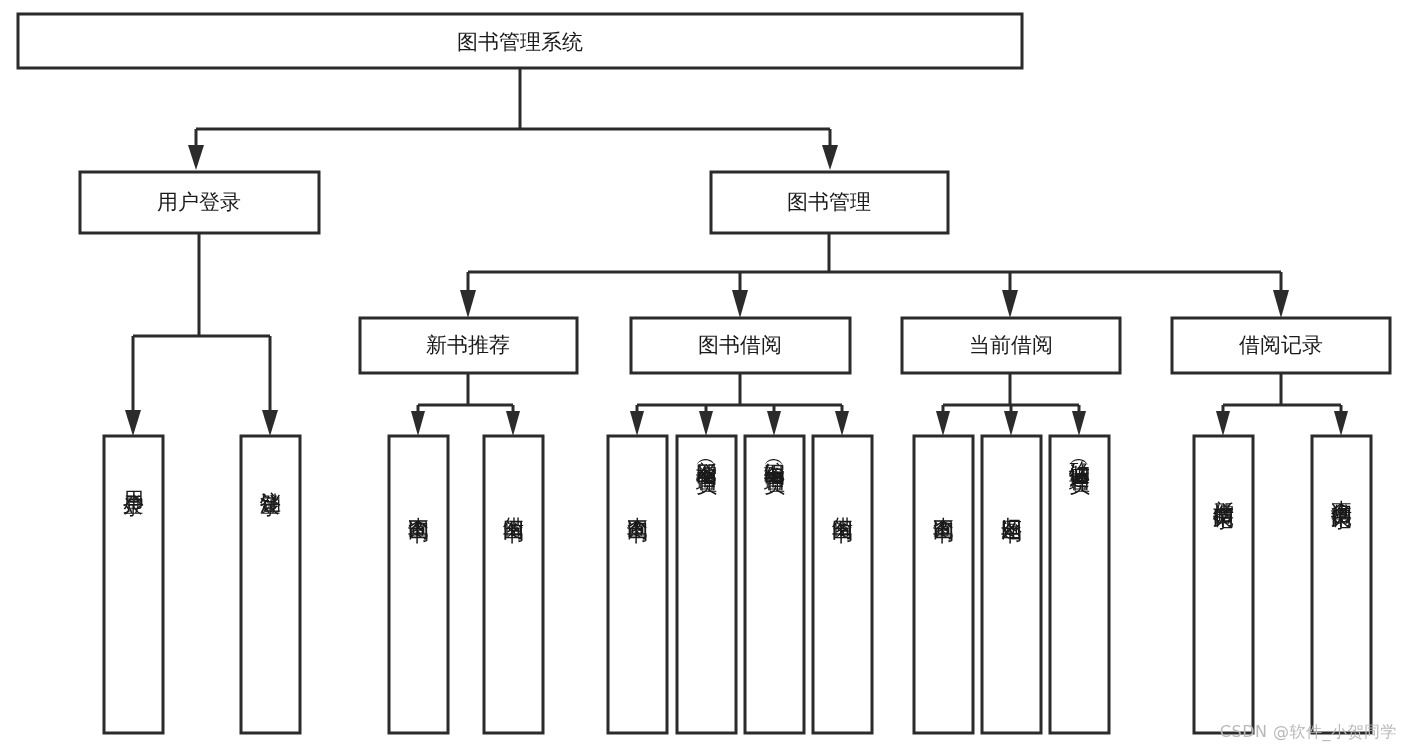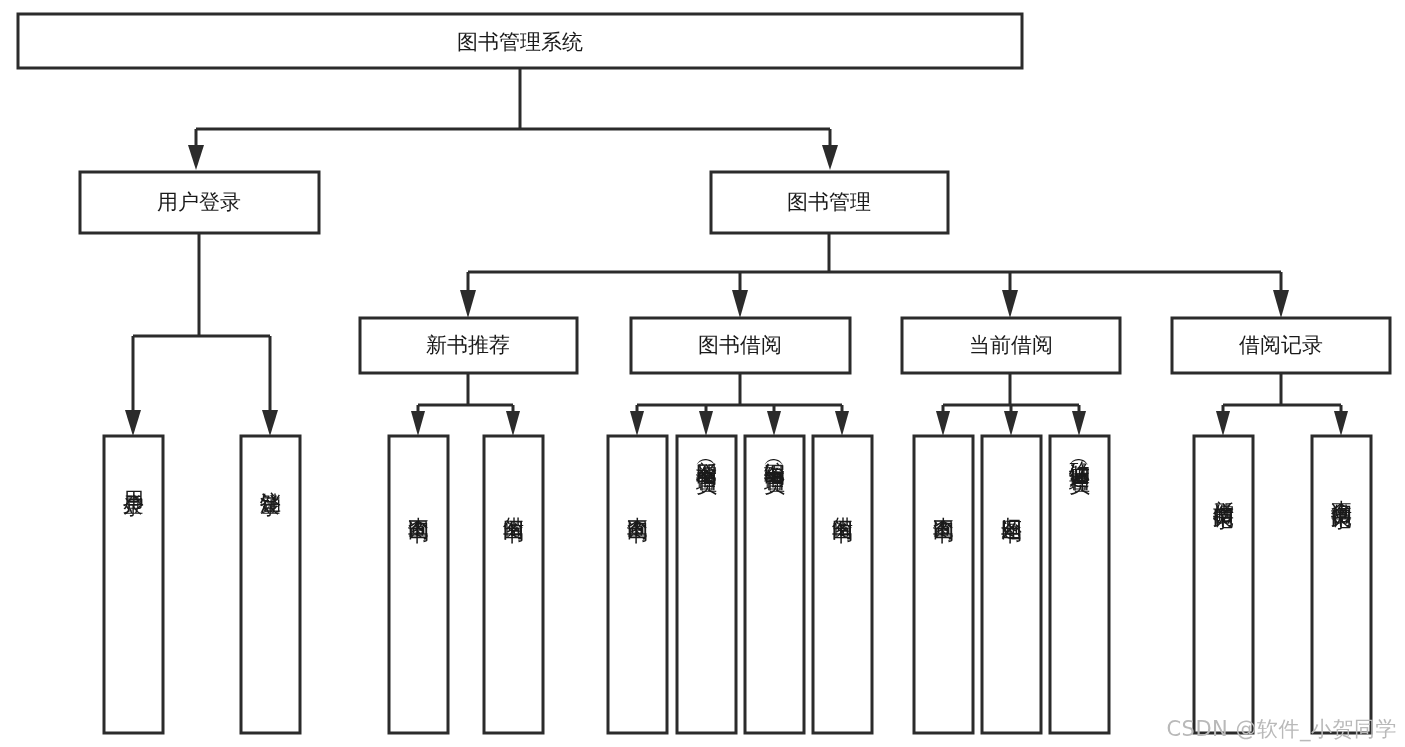--- a/index.html
+++ b/index.html
@@ -62,21 +62,21 @@
     line-height: 1.05;
     color: #1a1a1a;
     letter-spacing: 2px;
     white-space: nowrap;
   }
   .watermark {
     position: absolute;
     right: 8px;
     bottom: 4px;
     font-family: "DejaVu Sans", "Liberation Sans", sans-serif;
-    font-size: 21px;
+    font-size: 16px;
     color: #b9b9b9;
     letter-spacing: 0.5px;
     white-space: nowrap;
   }
 </style>
 </head>
 <body>
 
 <div id="diagram-root">
 

